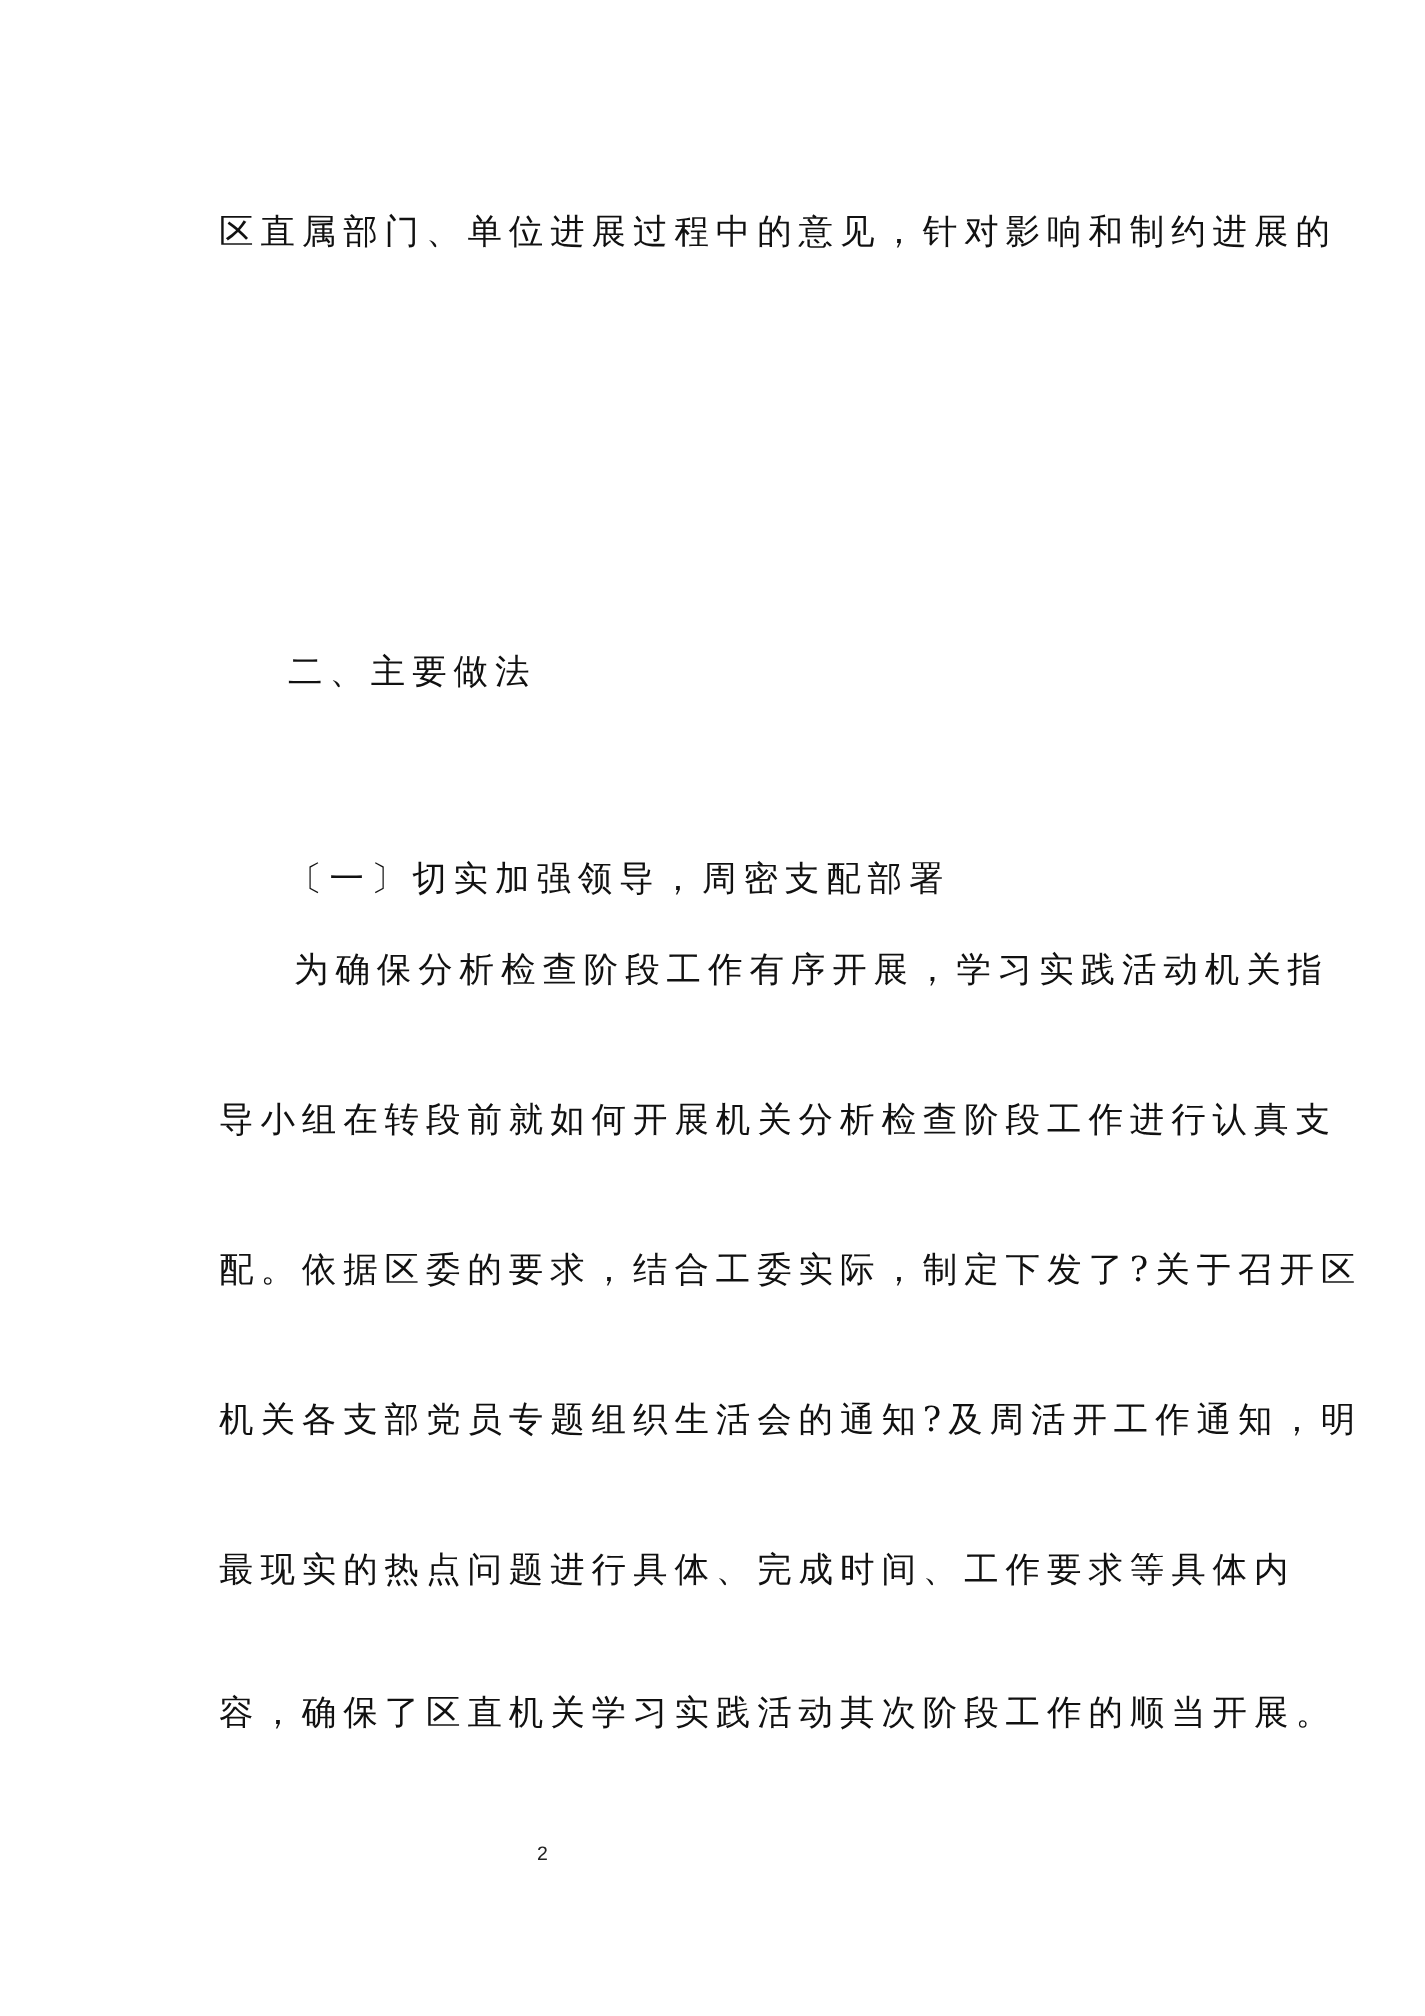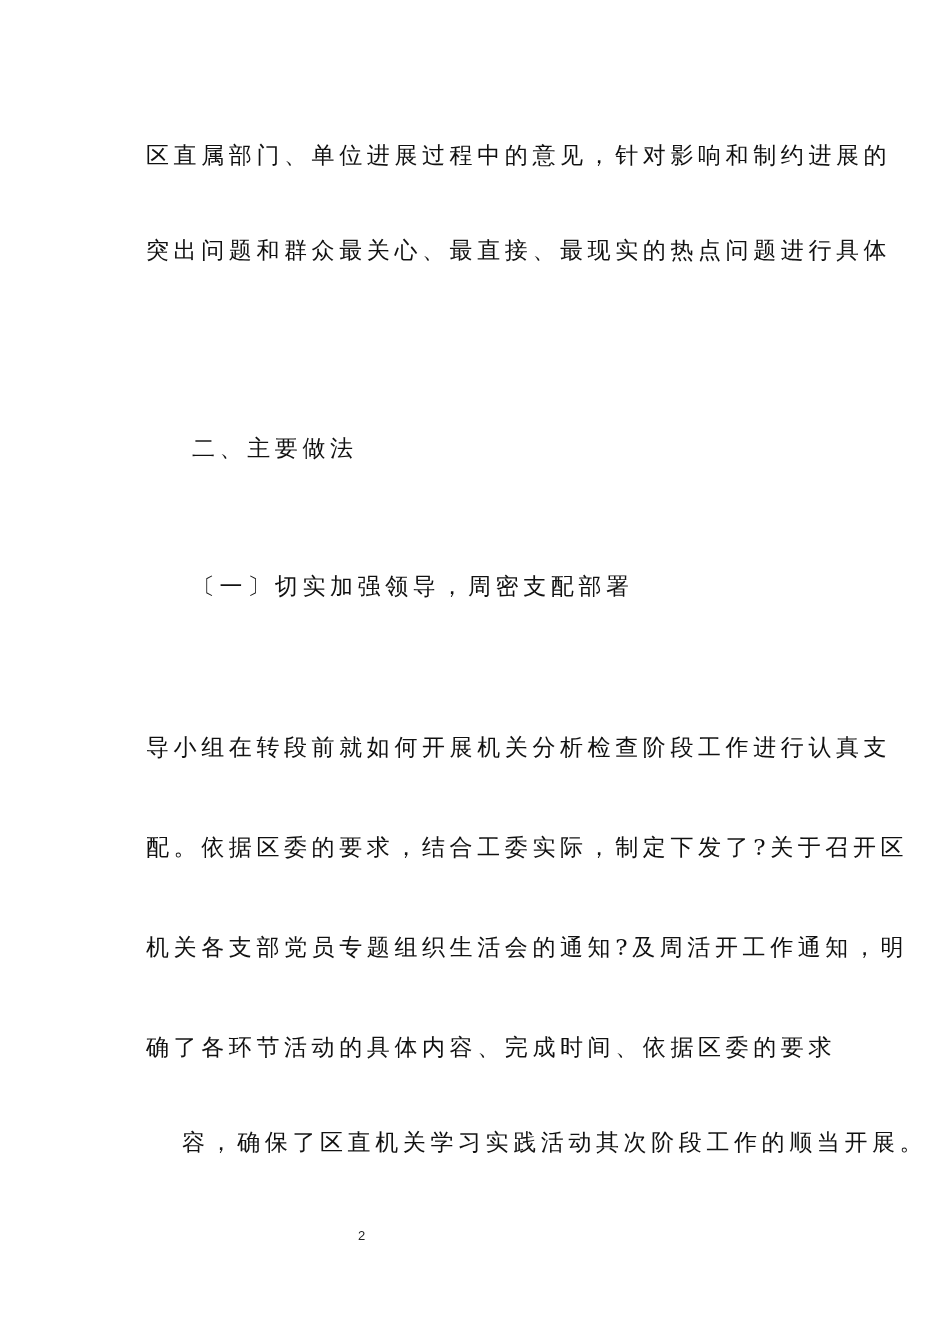--- a/index.html
+++ b/index.html
@@ -41,23 +41,23 @@
       font-family: "Liberation Sans", "DejaVu Sans", sans-serif;
       font-size: 13px;
       color: #222222;
     }
   </style>
 </head>
 <body>
 
 <div class="page">
   <div class="line" style="top:140px;">区直属部门、单位进展过程中的意见，针对影响和制约进展的</div>
-  <div class="line" style="top:235px;">突出问题和群众最关心、最直接、最现实的热点问题进行具体</div>
   <div class="line indent2" style="top:433px;">二、主要做法</div>
   <div class="line indent2" style="top:533px;margin-top:38px;">〔一〕切实加强领导，周密支配部署</div>
-  <div class="line" style="top:732px;">导小组在转段前就如何开展机关分析检查阶段工作进行认真支</div>
+  <div class="line indent2b" style="top:632px;">为确保分析检查阶段工作有序开展，学习实践活动机关指</div>
+  <div class="line" style="top:732px;font-family:Liberation Serif, serif;">导小组在转段前就如何开展机关分析检查阶段工作进行认真支</div>
   <div class="line" style="top:832px;">配。依据区委的要求，结合工委实际，制定下发了?关于召开区</div>
   <div class="line" style="top:932px;text-align:right;">机关各支部党员专题组织生活会的通知?及周活开工作通知，明</div>
-  <div class="line" style="top:1032px;">确了各环节活动的具体内容、完成时间、依据区委的要求</div>
-  <div class="line" style="top:1127px;margin-left:36px;">容，确保了区直机关学习实践活动其次阶段工作的顺当开展。</div>
+  <div class="line" style="top:1032px;">最现实的热点问题进行具体、完成时间、工作要求等具体内</div>
+  <div class="line" style="top:1127px;">容，确保了区直机关学习实践活动其次阶段工作的顺当开展。</div>
 
   <div class="page-number">2</div>
 </div>
 
 </body></html>

